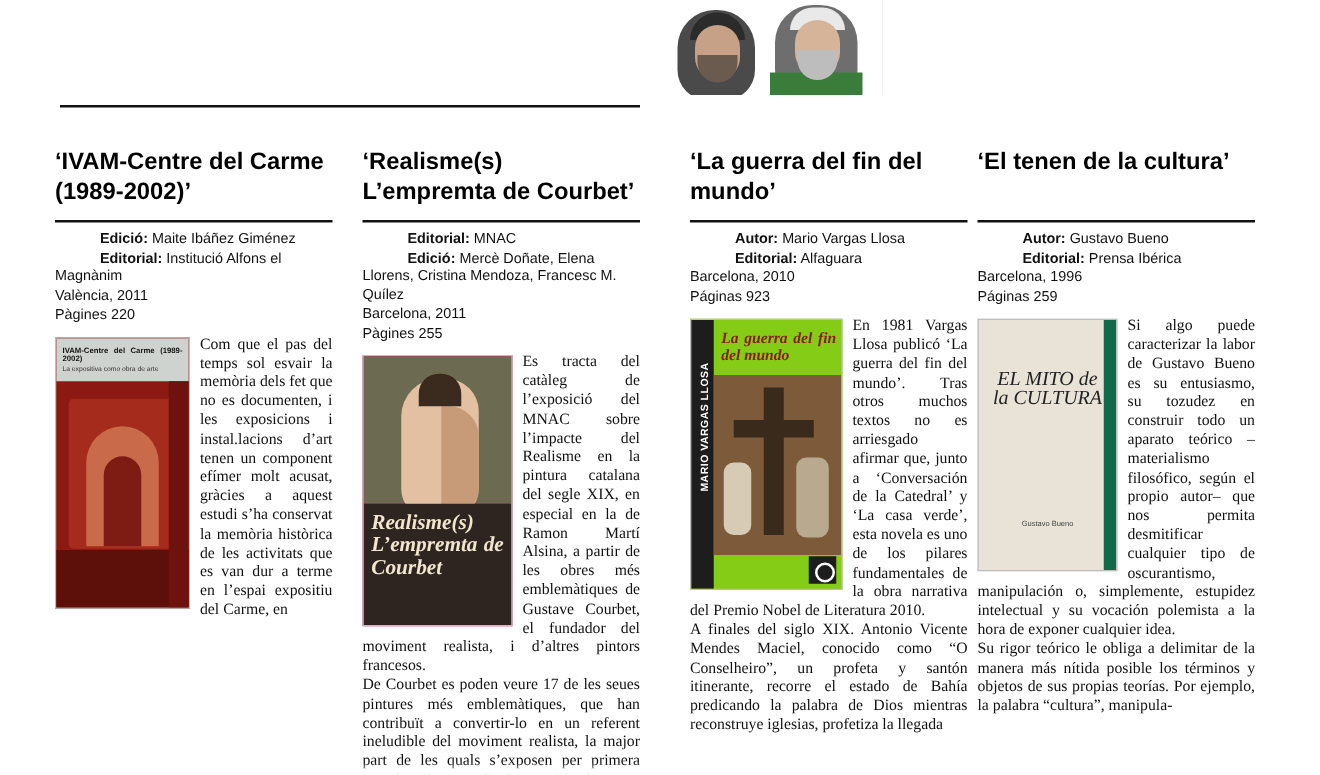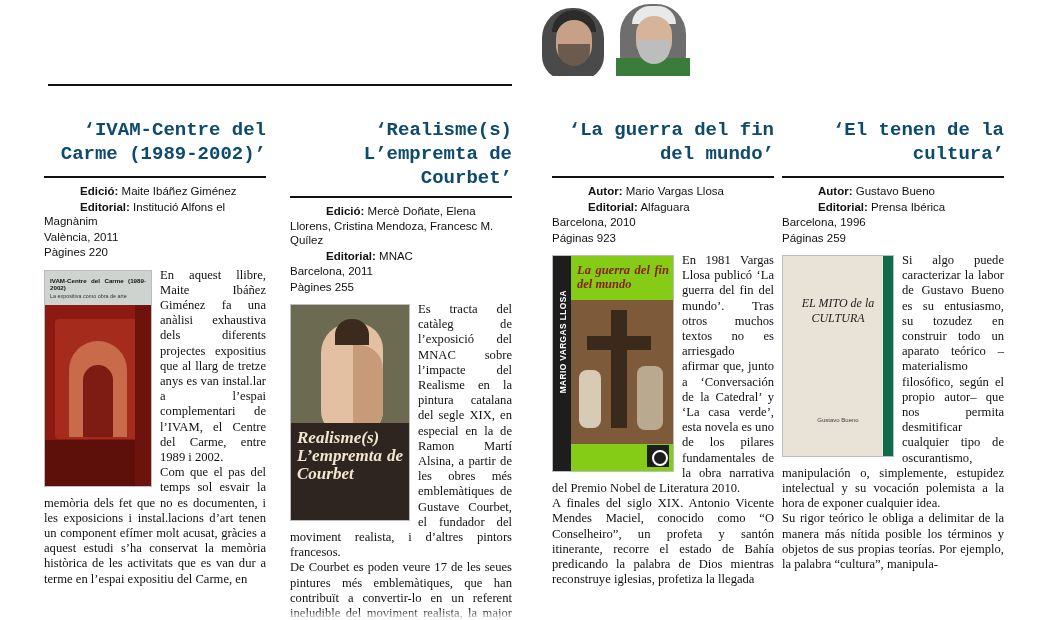--- a/index.html
+++ b/index.html
@@ -53,23 +53,23 @@
 
   
   .cols{position:absolute;left:0;top:118px;width:1056px;height:502px;}
   .col{position:absolute;top:0;width:222px;}
   .c1{left:44px;}
   .c2{left:290px;}
   .c3{left:536px;margin-left:16px;}
   .c4{left:782px;}
 
   .bk-title{
-    font-family:Liberation Mono, monospace;
-    font-weight:bold;font-size:19px;line-height:24px;text-align:right;
-    color:#0c4a6e;min-height:52px;
+    font-family:Liberation Sans, sans-serif;
+    font-weight:bold;font-size:19px;line-height:24px;text-align:left;
+    color:#000000;min-height:52px;
   }
   .bk-rule{height:2px;background:#111;margin-top:6px;margin-bottom:6px;}
 
   .meta{font-family:"Liberation Sans", sans-serif;font-size:11.5px;line-height:14.5px;color:#111;}
   .meta .lbl{font-weight:bold;padding-left:36px;}
   .meta .row{margin-bottom:1px;}
 
   .body{
     margin-top:8px;
     font-family:"Liberation Serif", serif;
@@ -111,21 +111,21 @@
   .cv3 .art{position:absolute;left:18px;top:44px;width:102px;height:144px;background:#7d5a3a;overflow:hidden;}
   .cv3 .cross{position:absolute;left:40px;top:10px;width:16px;height:118px;background:#3a2a1c;}
   .cv3 .cross2{position:absolute;left:16px;top:36px;width:64px;height:14px;background:#3a2a1c;}
   .cv3 .fig{position:absolute;left:8px;top:70px;width:22px;height:58px;background:#d8cbb5;border-radius:8px;}
   .cv3 .fig2{position:absolute;left:66px;top:66px;width:26px;height:64px;background:#b9a98e;border-radius:8px;}
   .cv3 .pub{position:absolute;right:4px;bottom:4px;width:22px;height:22px;background:#1d1d1d;}
   .cv3 .pub:after{content:"";position:absolute;left:5px;top:5px;width:12px;height:12px;border:2px solid #fff;border-radius:50%;}
 
   
   .cv4{width:110px;height:200px;background:#e9e3d7;}
-  .cv4 .t{position:absolute;left:10px;top:40px;width:90px;text-align:center;font-family:"Liberation Serif",serif;font-style:italic;font-size:12px;line-height:15px;color:#222;}
+  .cv4 .t{position:absolute;left:10px;top:40px;width:90px;text-align:center;font-family:"Liberation Serif",serif;font-style:italic;font-size:16px;line-height:15px;color:#222;}
   .cv4 .au{position:absolute;left:10px;bottom:28px;width:90px;text-align:center;font-family:"Liberation Sans",sans-serif;font-size:6px;color:#444;}
   .cv4 .edge{position:absolute;right:0;top:0;width:10px;height:200px;background:#0f6b4a;}
 
   .fade{
     position:absolute;left:0;bottom:0;width:1056px;height:10px;
     background:linear-gradient(to bottom, rgba(255,255,255,0), #fff);
   }
 </style>
 </head>
 <body>
@@ -165,31 +165,30 @@
         <div class="cover-wrap">
           <div class="cover cv1">
             <div class="band"></div>
             <div class="t">IVAM-Centre del Carme (1989-2002)</div>
             <div class="t2">La expositiva como obra de arte</div>
             <div class="arch"></div>
             <div class="floor"></div>
             <div class="side"></div>
           </div>
         </div>
-        <p>En aquest llibre, Maite Ibáñez Giménez fa una anàlisi exhaustiva dels diferents projectes expositius que al llarg de tretze anys es van instal.lar a l’espai complementari de l’IVAM, el Centre del Carme, entre 1989 i 2002.</p>
         <p>Com que el pas del temps sol esvair la memòria dels fet que no es documenten, i les exposicions i instal.lacions d’art tenen un component efímer molt acusat, gràcies a aquest estudi s’ha conservat la memòria històrica de les activitats que es van dur a terme en l’espai expositiu del Carme, en</p>
       </div>
     </div>
 
     <div class="col c2">
       <div class="bk-title">‘Realisme(s) L’empremta de Courbet’</div>
       <div class="bk-rule"></div>
       <div class="meta">
+        <div class="row"><span class="lbl">Editorial:</span> <span>MNAC</span></div>
         <div class="row"><span class="lbl">Edició:</span> <span>Mercè Doñate, Elena Llorens, Cristina Mendoza, Francesc M. Quílez</span></div>
-        <div class="row"><span class="lbl">Editorial:</span> <span>MNAC</span></div>
         <div class="row"><span>Barcelona, 2011</span></div>
         <div class="row"><span>Pàgines 255</span></div>
       </div>
       <div class="body">
         <div class="cover-wrap">
           <div class="cover cv2">
             <div class="sky"></div>
             <div class="body-f"></div>
             <div class="shadow"></div>
             <div class="hair"></div>

